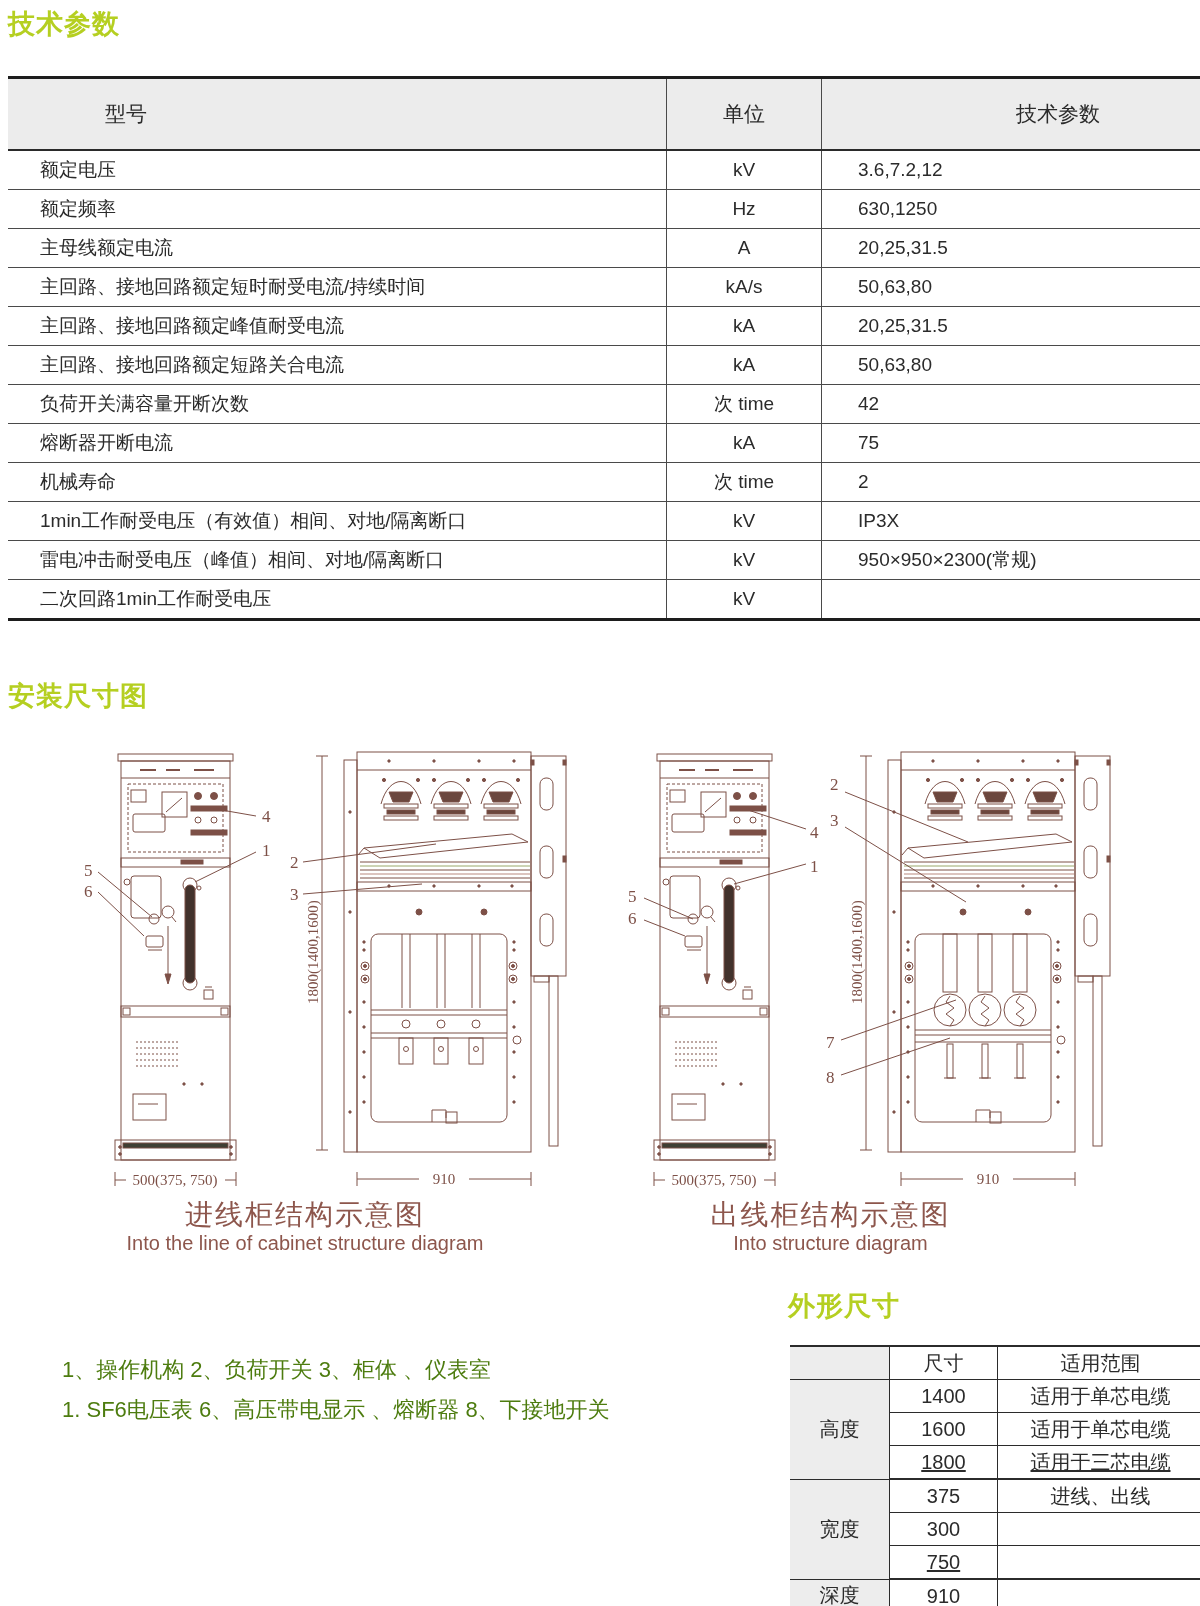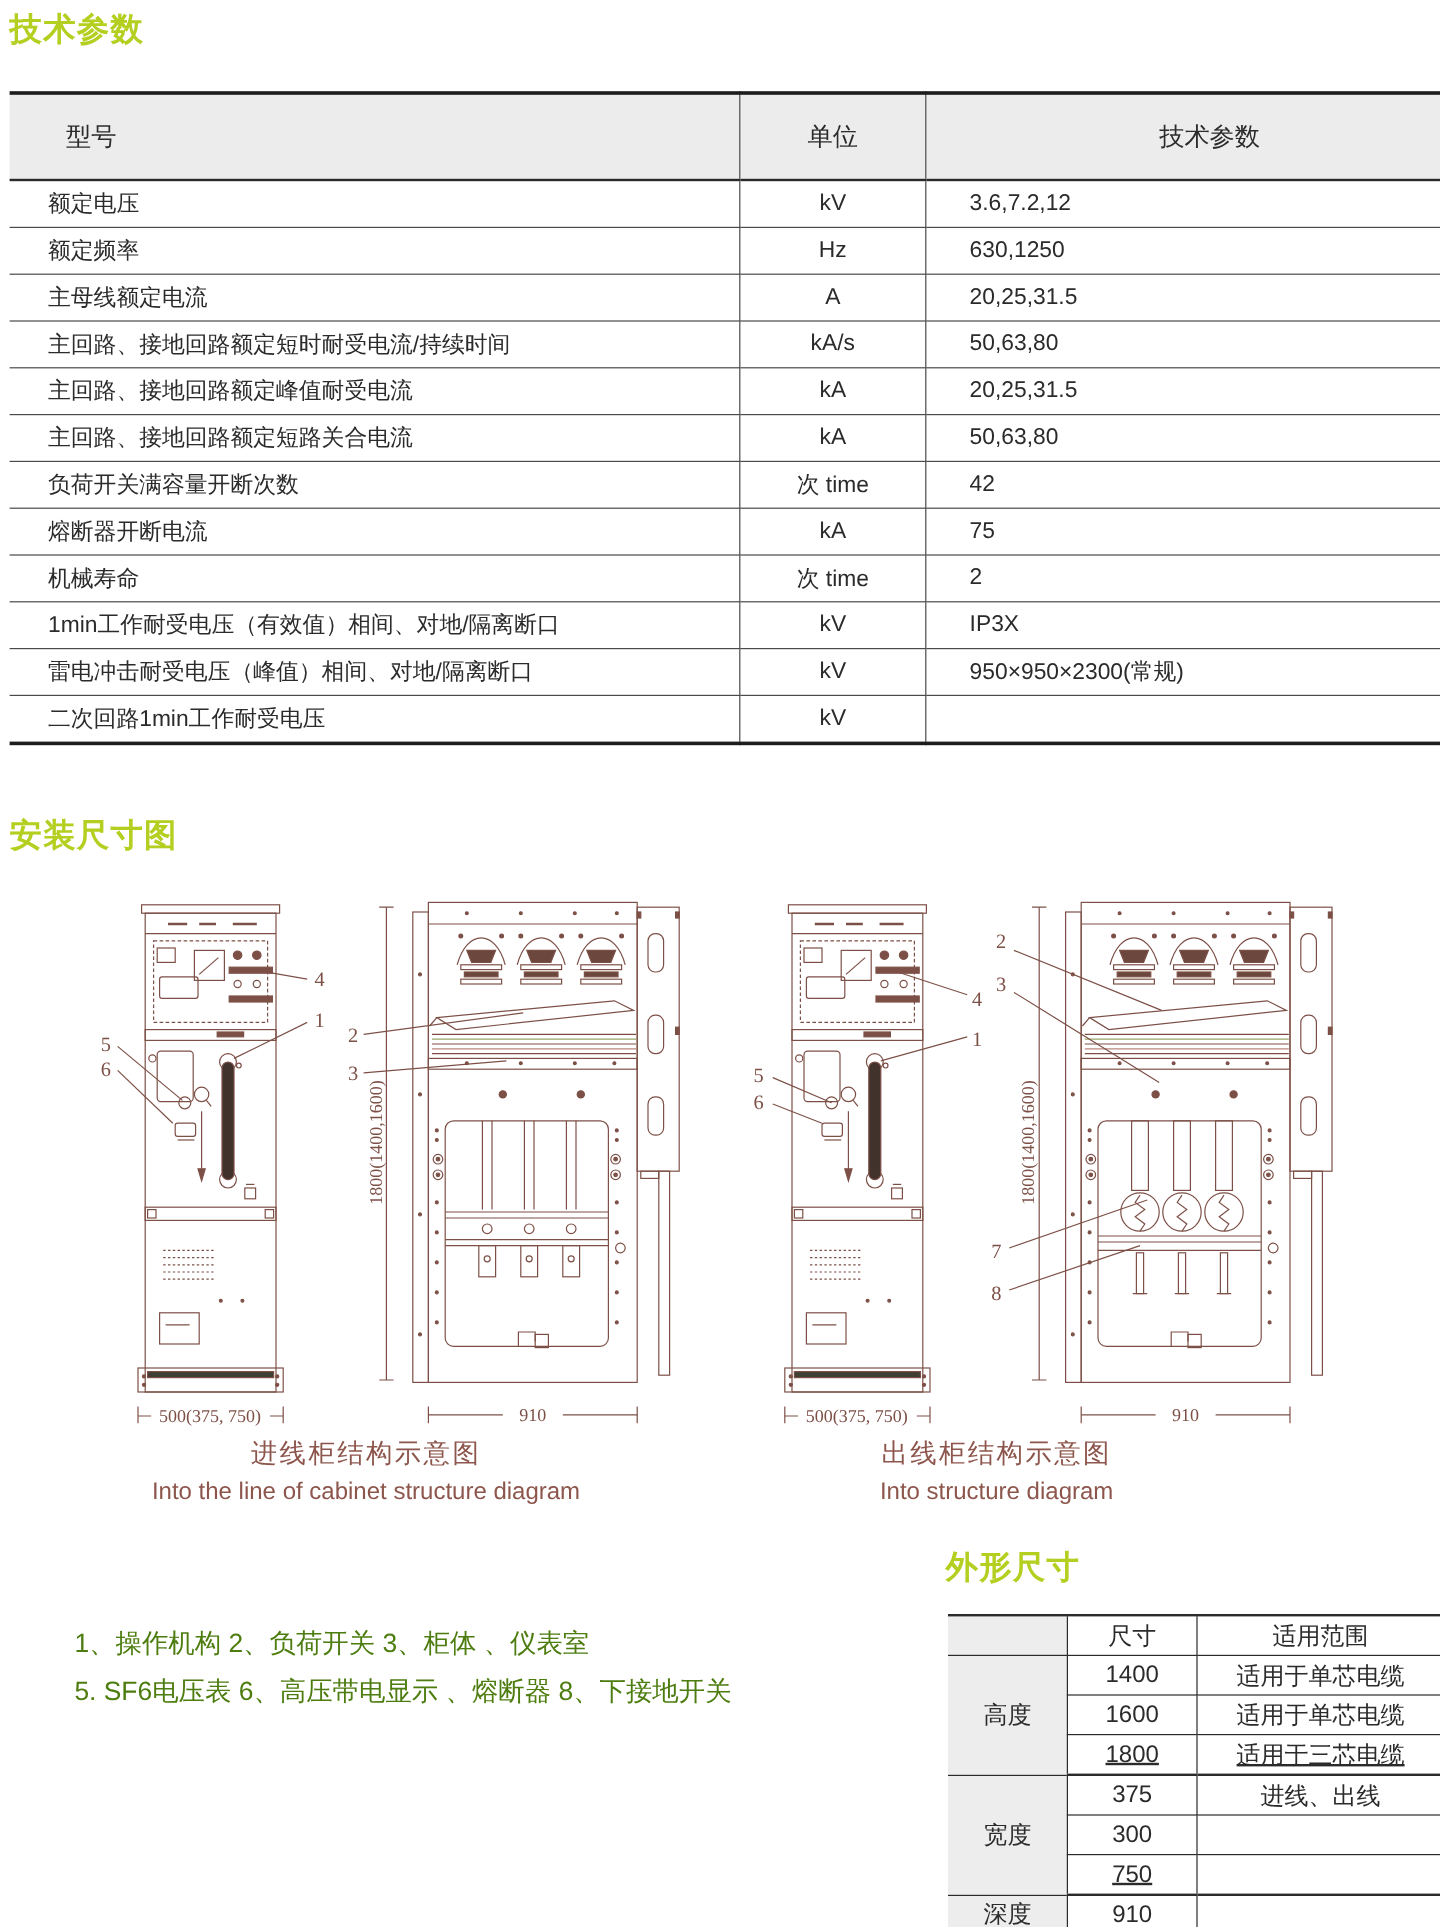--- a/index.html
+++ b/index.html
@@ -8,29 +8,29 @@
   .green-h{position:absolute;color:#b5cf21;font-size:27px;font-weight:600;letter-spacing:1px;}
 
   
   table.tech{position:absolute;left:8px;top:76px;width:1184px;border-collapse:collapse;
              table-layout:fixed;border-top:3px solid #1d1d1d;border-bottom:3px solid #1d1d1d;
              border-right:1px solid #4a4a4a;}
   table.tech th{background:#ececec;height:68px;font-weight:normal;font-size:21px;
                 border-bottom:2px solid #2a2a2a;}
   table.tech td{height:36px;font-size:19px;border-bottom:1px solid #4a4a4a;}
   table.tech .c1{width:560px;text-align:left;padding-left:32px;border-right:1px solid #4a4a4a;}
-  table.tech th.c1{padding-left:47px;}
+  table.tech th.c1{padding-left:97px;}
   table.tech .c2{width:152px;text-align:center;border-right:1px solid #4a4a4a;}
   table.tech .c3{width:472px;text-align:left;padding-left:36px;}
   table.tech tr:last-child td{border-bottom:none;}
 
   
   .dwg{position:absolute;}
   .cap{position:absolute;text-align:center;color:#8d564c;}
-  .cap-cn{font-size:22px;letter-spacing:2px;}
+  .cap-cn{font-size:28px;letter-spacing:2px;}
   .cap-en{font-size:20px;}
 
   
   .notes{position:absolute;left:62px;top:1350px;font-size:22px;line-height:40px;color:#4d7c0f;}
 
   
   table.sizes{position:absolute;left:790px;top:1345px;width:405px;border-collapse:collapse;
               table-layout:fixed;font-size:20px;text-align:center;
               border-top:2px solid #2b2b2b;border-bottom:2px solid #2b2b2b;}
   table.sizes td{height:30px;border-bottom:1px solid #2b2b2b;}
@@ -376,21 +376,21 @@
 
   <div class="cap cap-cn" style="left:70px;top:1196px;width:470px;">进线柜结构示意图</div>
   <div class="cap cap-en" style="left:70px;top:1232px;width:470px;">Into the line of cabinet structure diagram</div>
   <div class="cap cap-cn" style="left:598px;top:1196px;width:465px;">出线柜结构示意图</div>
   <div class="cap cap-en" style="left:598px;top:1232px;width:465px;">Into structure diagram</div>
 
   <div class="green-h" style="left:788px;top:1288px;">外形尺寸</div>
 
   <div class="notes">
     <div>1、操作机构 2、负荷开关 3、柜体 、仪表室</div>
-    <div>5. SF6电压表 6、高压带电显示 、熔断器 8、下接地开关</div>
+    <div>1. SF6电压表 6、高压带电显示 、熔断器 8、下接地开关</div>
   </div>
 
   <table class="sizes">
     <tbody>
       <tr>
         <td class="ga"></td>
         <td class="gb">尺寸</td>
         <td class="gc">适用范围</td>
       </tr>
       <tr>

